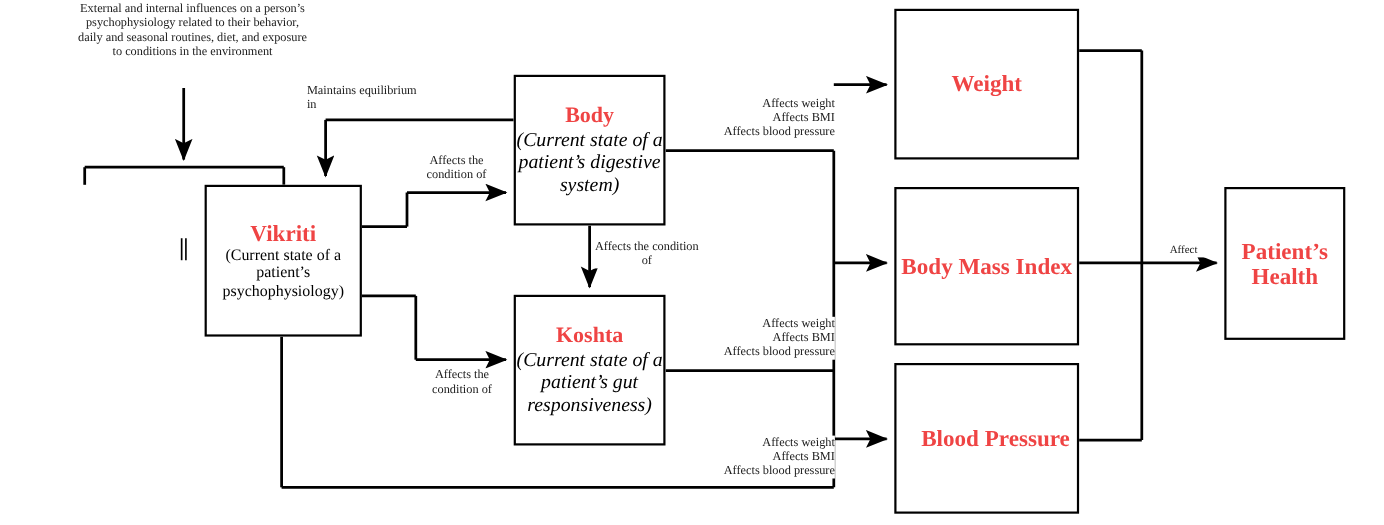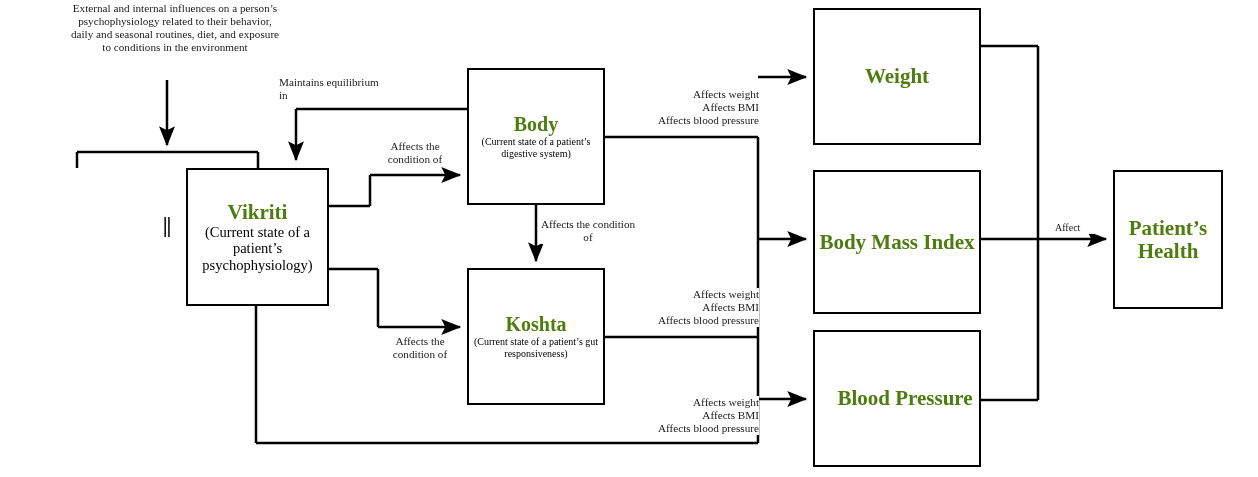--- a/index.html
+++ b/index.html
@@ -30,21 +30,21 @@
     display: flex;
     flex-direction: column;
     align-items: center;
     justify-content: center;
     text-align: center;
     z-index: 3;
   }
   .node .title {
     font-weight: bold;
     line-height: 1.05;
-    color: #4d7c0f;
+    color: #ef4444;
   }
   .node .sub {
     font-weight: normal;
     line-height: 1.12;
     color: #000;
     margin-top: 1px;
   }
   .lbl {
     position: absolute;
     color: #1a1a1a;
@@ -63,21 +63,21 @@
   #node-agni     { left: 467px;  top: 68px;  width: 138px; height: 137px; }
   #node-koshta   { left: 467px;  top: 268px; width: 138px; height: 137px; }
   #node-weight   { left: 813px;  top: 8px;   width: 168px; height: 137px; }
   #node-bmi      { left: 813px;  top: 170px; width: 168px; height: 144px; }
   #node-bp       { left: 813px;  top: 330px; width: 168px; height: 137px; padding-left: 16px; }
   #node-health   { left: 1113px; top: 170px; width: 110px; height: 139px; }
 
   #node-prakriti .title, #node-vikriti .title { font-size: 21px; }
   #node-prakriti .sub,   #node-vikriti .sub   { font-size: 14.5px; }
   #node-agni .title, #node-koshta .title      { font-size: 20px; }
-  #node-agni .sub,   #node-koshta .sub        { font-size: 10px; }
+  #node-agni .sub,   #node-koshta .sub        { font-size: 18px; font-style: italic; }
   #node-weight .title, #node-bmi .title, #node-bp .title { font-size: 21px; }
   #node-health .title { font-size: 21px; }
 
   #eq-sign {
     position: absolute;
     left: 147px;
     top: 212px;
     width: 39px;
     text-align: center;
     font-size: 22px;
@@ -88,21 +88,21 @@
   }
 
   #lbl-external   { left: 66px;  top: 2px;   width: 218px; font-size: 11.2px; }
   #lbl-maintains  { left: 279px; top: 76px;  width: 110px; font-size: 11.2px; }
   #lbl-affects-agni    { left: 370px; top: 140px; width: 90px;  font-size: 11.2px; }
   #lbl-affects-koshta2 { left: 540px; top: 218px; width: 96px;  font-size: 11.2px; }
   #lbl-affects-koshta  { left: 378px; top: 335px; width: 84px;  font-size: 11.2px; }
   #lbl-agni-out   { left: 624px; top: 88px;  width: 135px; font-size: 11.2px; }
   #lbl-koshta-out { left: 624px; top: 288px; width: 135px; font-size: 11.2px; }
   #lbl-vikriti-out{ left: 624px; top: 396px; width: 135px; font-size: 11.2px; }
-  #lbl-affect     { left: 1055px; top: 222px; width: 42px; font-size: 10px; text-align: left; }
+  #lbl-affect     { left: 1055px; top: 222px; width: 42px; font-size: 10px; text-align: center; }
 </style>
 </head>
 <body>
 
 <div id="canvas">
 
   <svg id="wires" viewBox="0 0 1258 477" xmlns="http://www.w3.org/2000/svg">
     <defs>
       <marker id="ah" markerWidth="9" markerHeight="9" refX="7.5" refY="3.2" orient="auto" markerUnits="strokeWidth">
         <path d="M0,0 L8,3.2 L0,6.4 L1.6,3.2 z" fill="#000000"></path>

